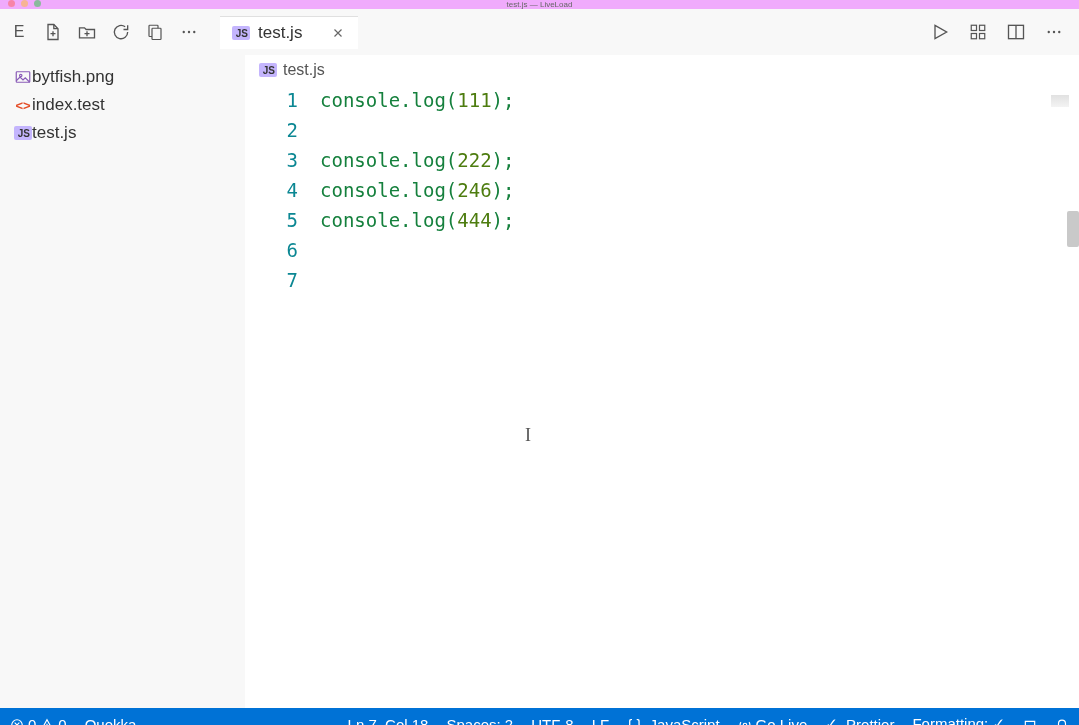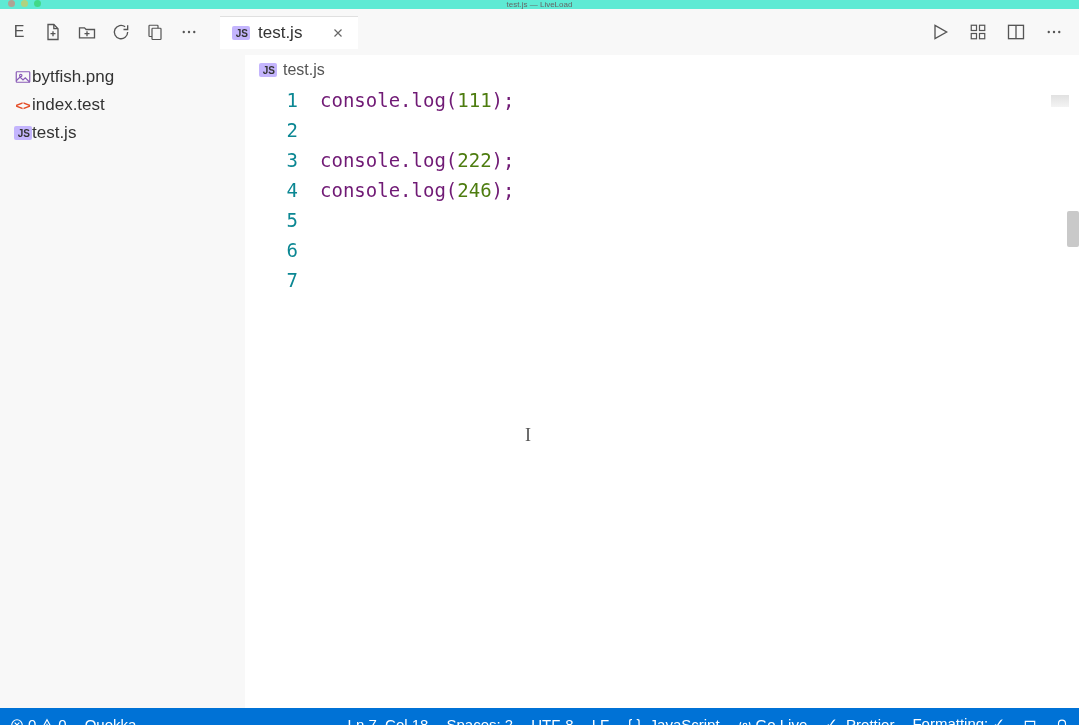--- a/index.html
+++ b/index.html
@@ -7,21 +7,21 @@
       font-family: -apple-system, BlinkMacSystemFont, 'Segoe UI', sans-serif;
       background: #f3f3f3;
       width: 1079px;
       height: 725px;
       overflow: hidden;
       display: flex;
       flex-direction: column;
     }
     .titlebar {
       height: 9px;
-      background: #5eead4;
+      background: #f0abfc;
       display: flex;
       align-items: flex-start;
       padding: 0 12px;
       position: relative;
       font-size: 8px;
       justify-content: center;
       color: #666;
     }
     .traffic-lights {
       position: absolute;
@@ -142,21 +142,21 @@
       line-height: 30px;
       white-space: pre;
       color: #333;
     }
     .code-line.current {
       background: #f5f5f5;
       border-top: 1px solid #e8e8e8;
       border-bottom: 1px solid #e8e8e8;
       margin-top:-1px; margin-bottom:-1px;
     }
-    .tok-obj { color: #701a75; }
+    .tok-obj { color: #15803d; }
     .tok-num { color: #4d7c0f; }
     .cursor-caret {
       display:inline-block;
       width: 1.5px;
       height: 22px;
       background: #333;
       vertical-align: middle;
       margin-left:0;
     }
     .minimap {
@@ -323,20 +323,21 @@
           <div class="ln">4</div>
           <div class="ln">5</div>
           <div class="ln">6</div>
           <div class="ln">7</div>
         </div>
       <div class="code-area" id="code-area">
           <div class="code-line"><span class="tok-obj">console.log(</span><span class="tok-num">111</span><span class="tok-obj">);</span></div>
           <div class="code-line">&nbsp;</div>
           <div class="code-line"><span class="tok-obj">console.log(</span><span class="tok-num">222</span><span class="tok-obj">);</span></div>
           <div class="code-line"><span class="tok-obj">console.log(</span><span class="tok-num">246</span><span class="tok-obj">);</span></div>
+          <div class="code-line"><span class="tok-obj">console.log(</span><span class="tok-num">444</span><span class="tok-obj">);</span></div>
           <div class="code-line">&nbsp;</div>
         </div>
       <div class="minimap"></div>
       <div class="scroll-thumb"></div>
       <div class="text-cursor">I</div>
     </div>
   </div>
 </div>
 
 <div class="statusbar">

